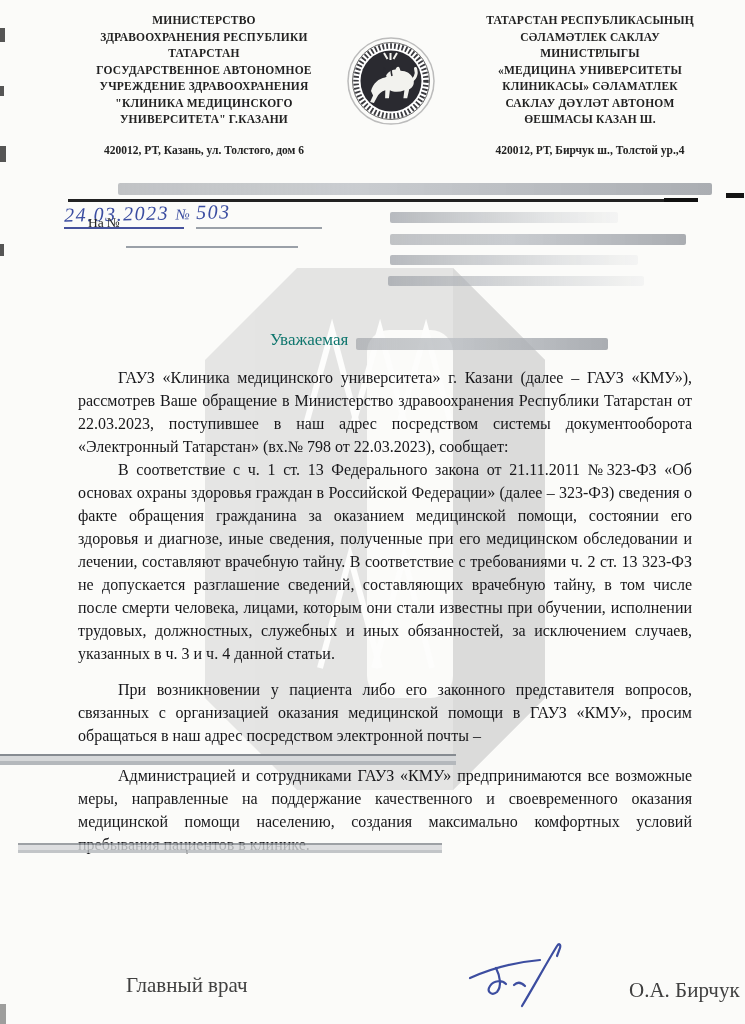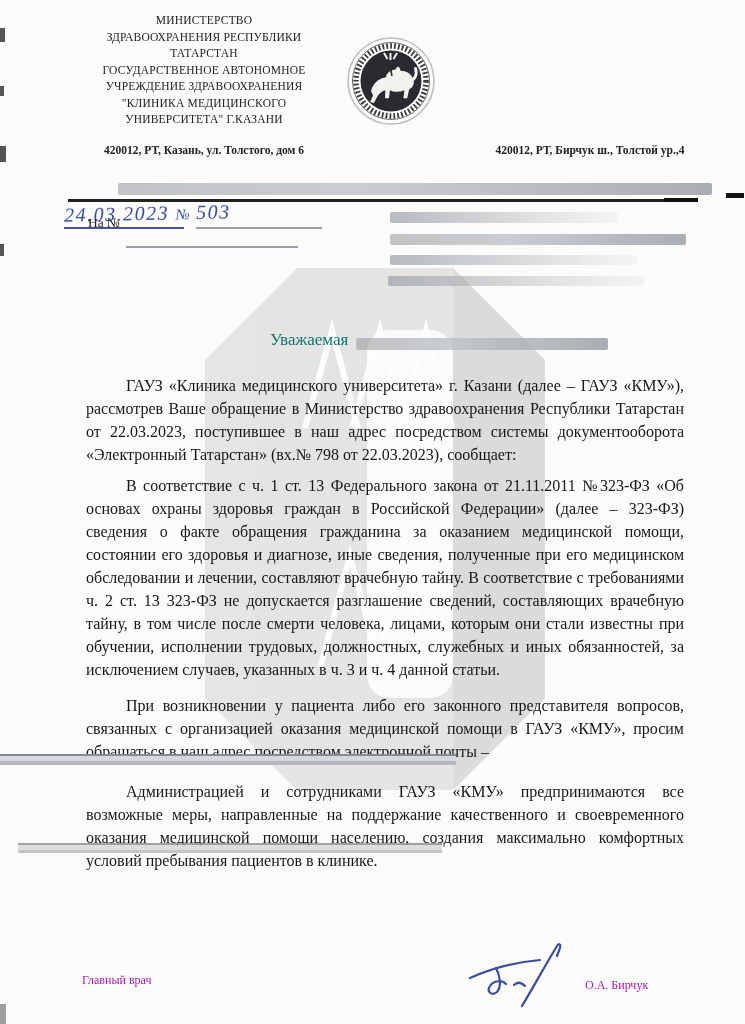--- a/index.html
+++ b/index.html
@@ -4,21 +4,21 @@
 <style>
   html,body{margin:0;padding:0;background:#e8e8e8;}
   .page{
     position:relative;width:745px;height:1024px;margin:0 auto;
     background:#fbfbf9;overflow:hidden;
     font-family:"Liberation Serif","DejaVu Serif",serif;color:#1c1c1e;
   }
   .abs{position:absolute;}
   
   .org-block{
-    text-align:center;font-weight:normal;font-size:11.5px;line-height:16.5px;
+    text-align:center;font-weight:bold;font-size:11.5px;line-height:16.5px;
     white-space:pre-line;letter-spacing:.2px;color:#222;
   }
   .addr{ text-align:center;font-weight:bold;font-size:11.5px;color:#222;}
   
   .hand{
     font-style:italic;color:#3b4da1;font-size:20px;letter-spacing:1.5px;
     transform:rotate(-1.2deg);white-space:nowrap;
   }
   .rule{background:#9aa0a8;height:1.5px;}
   .rule-blue{background:#46529c;height:1.7px;}
@@ -38,24 +38,24 @@
   .smudge-bar{
     background:linear-gradient(to bottom,#868b91 0 2px,#d6d8da 2px 7px,#b4b8bc 7px 100%);
     filter:blur(.4px);
   }
   .edge-artifact{background:#2c2c2c;opacity:.8;}
   
   .salutation{font-size:17px;color:#0f766e;}
   .bodytext{
     width:614px;font-size:16px;line-height:23px;text-align:justify;color:#17171a;
   }
-  .bodytext p{margin:8px;text-indent:40px;font-family:Liberation Serif, serif;}
+  .bodytext p{margin:0;text-indent:40px;font-family:Liberation Serif, serif;}
   .bodytext p.gap1{margin-top:13px;}
   .bodytext p.gap2{margin-top:17px;}
-  .sig-title,.sig-name{font-size:12px;color:#a21caf;}
+  .sig-title,.sig-name{font-size:21px;color:#404040;margin-left:44px;}
   .z0{z-index:0}.z2{z-index:2}.z3{z-index:3}
 </style>
 </head>
 <body>
 
 <div class="page">
 
   <svg class="abs z0" style="left:0;top:0;" width="745" height="1024" viewBox="0 0 745 1024">
     <g opacity="0.5">
       <polygon points="297,268 453,268 545,360 545,698 453,790 297,790 205,698 205,360" fill="#cfcfcf"></polygon>
@@ -86,20 +86,27 @@
     <circle cx="45" cy="45" r="35" fill="none" stroke="#3a3a3e" stroke-width="5.5" stroke-dasharray="1.8 2.1"></circle>
     <circle cx="45" cy="45" r="30.5" fill="#2a2a30"></circle>
     <g>
       <path d="M44.5,24 l0,-7 M41.5,23 l-3.5,-6 M47.5,23 l3.5,-6" stroke="#f2f2ee" stroke-width="2" fill="none"></path>
       <path d="M25,55 c2,-8 8,-12.5 14,-13.5 c2,-5 6.5,-8 10.5,-8 c.8,-2.8 3,-3.8 4,-1.8 l1,3 c6,0 10.5,3 12.5,7.8 c2,5 .2,8.8 -3.8,10.8 l-2,9 -3.8,0 1,-8 c-5,2 -10.5,2 -14.5,0 l-1,8 -3.8,0 .2,-8 c-3.8,1 -6.8,3.8 -8.6,7.4 l-2.8,5.4 -3.8,-1 3,-6.6 z" fill="#f2f2ee"></path>
       <path d="M63,46 c6,-2 8.5,-8 6.5,-13.5" stroke="#f2f2ee" stroke-width="3" fill="none" stroke-linecap="round"></path>
       <path d="M40,41 c-2,-3 -2.5,-6 -1.5,-9 M46,40 c-1,-3.5 -1,-7 .5,-10" stroke="#2a2a30" stroke-width="1.6" fill="none"></path>
     </g>
   </svg>
 
+  <div class="abs org-block z2" style="left:455px;top:12px;width:270px;">ТАТАРСТАН РЕСПУБЛИКАСЫНЫҢ
+СӘЛАМӘТЛЕК САКЛАУ
+МИНИСТРЛЫГЫ
+«МЕДИЦИНА УНИВЕРСИТЕТЫ
+КЛИНИКАСЫ» СӘЛАМАТЛЕК
+САКЛАУ ДӘҮЛӘТ АВТОНОМ
+ӨЕШМАСЫ КАЗАН Ш.</div>
   <div class="abs addr z2" style="left:455px;top:144px;width:270px;">420012, РТ, Бирчук ш., Толстой ур.,4</div>
 
   <div class="abs edge-artifact" style="left:0;top:28px;width:5px;height:14px;"></div>
   <div class="abs edge-artifact" style="left:0;top:86px;width:4px;height:10px;"></div>
   <div class="abs edge-artifact" style="left:0;top:146px;width:6px;height:16px;"></div>
   <div class="abs edge-artifact" style="left:0;top:244px;width:4px;height:12px;"></div>
   <div class="abs edge-artifact" style="left:0;top:1004px;width:6px;height:20px;opacity:.45;"></div>
 
   <div class="abs smudge z3" style="left:118px;top:183px;width:594px;height:12px;"></div>
 

